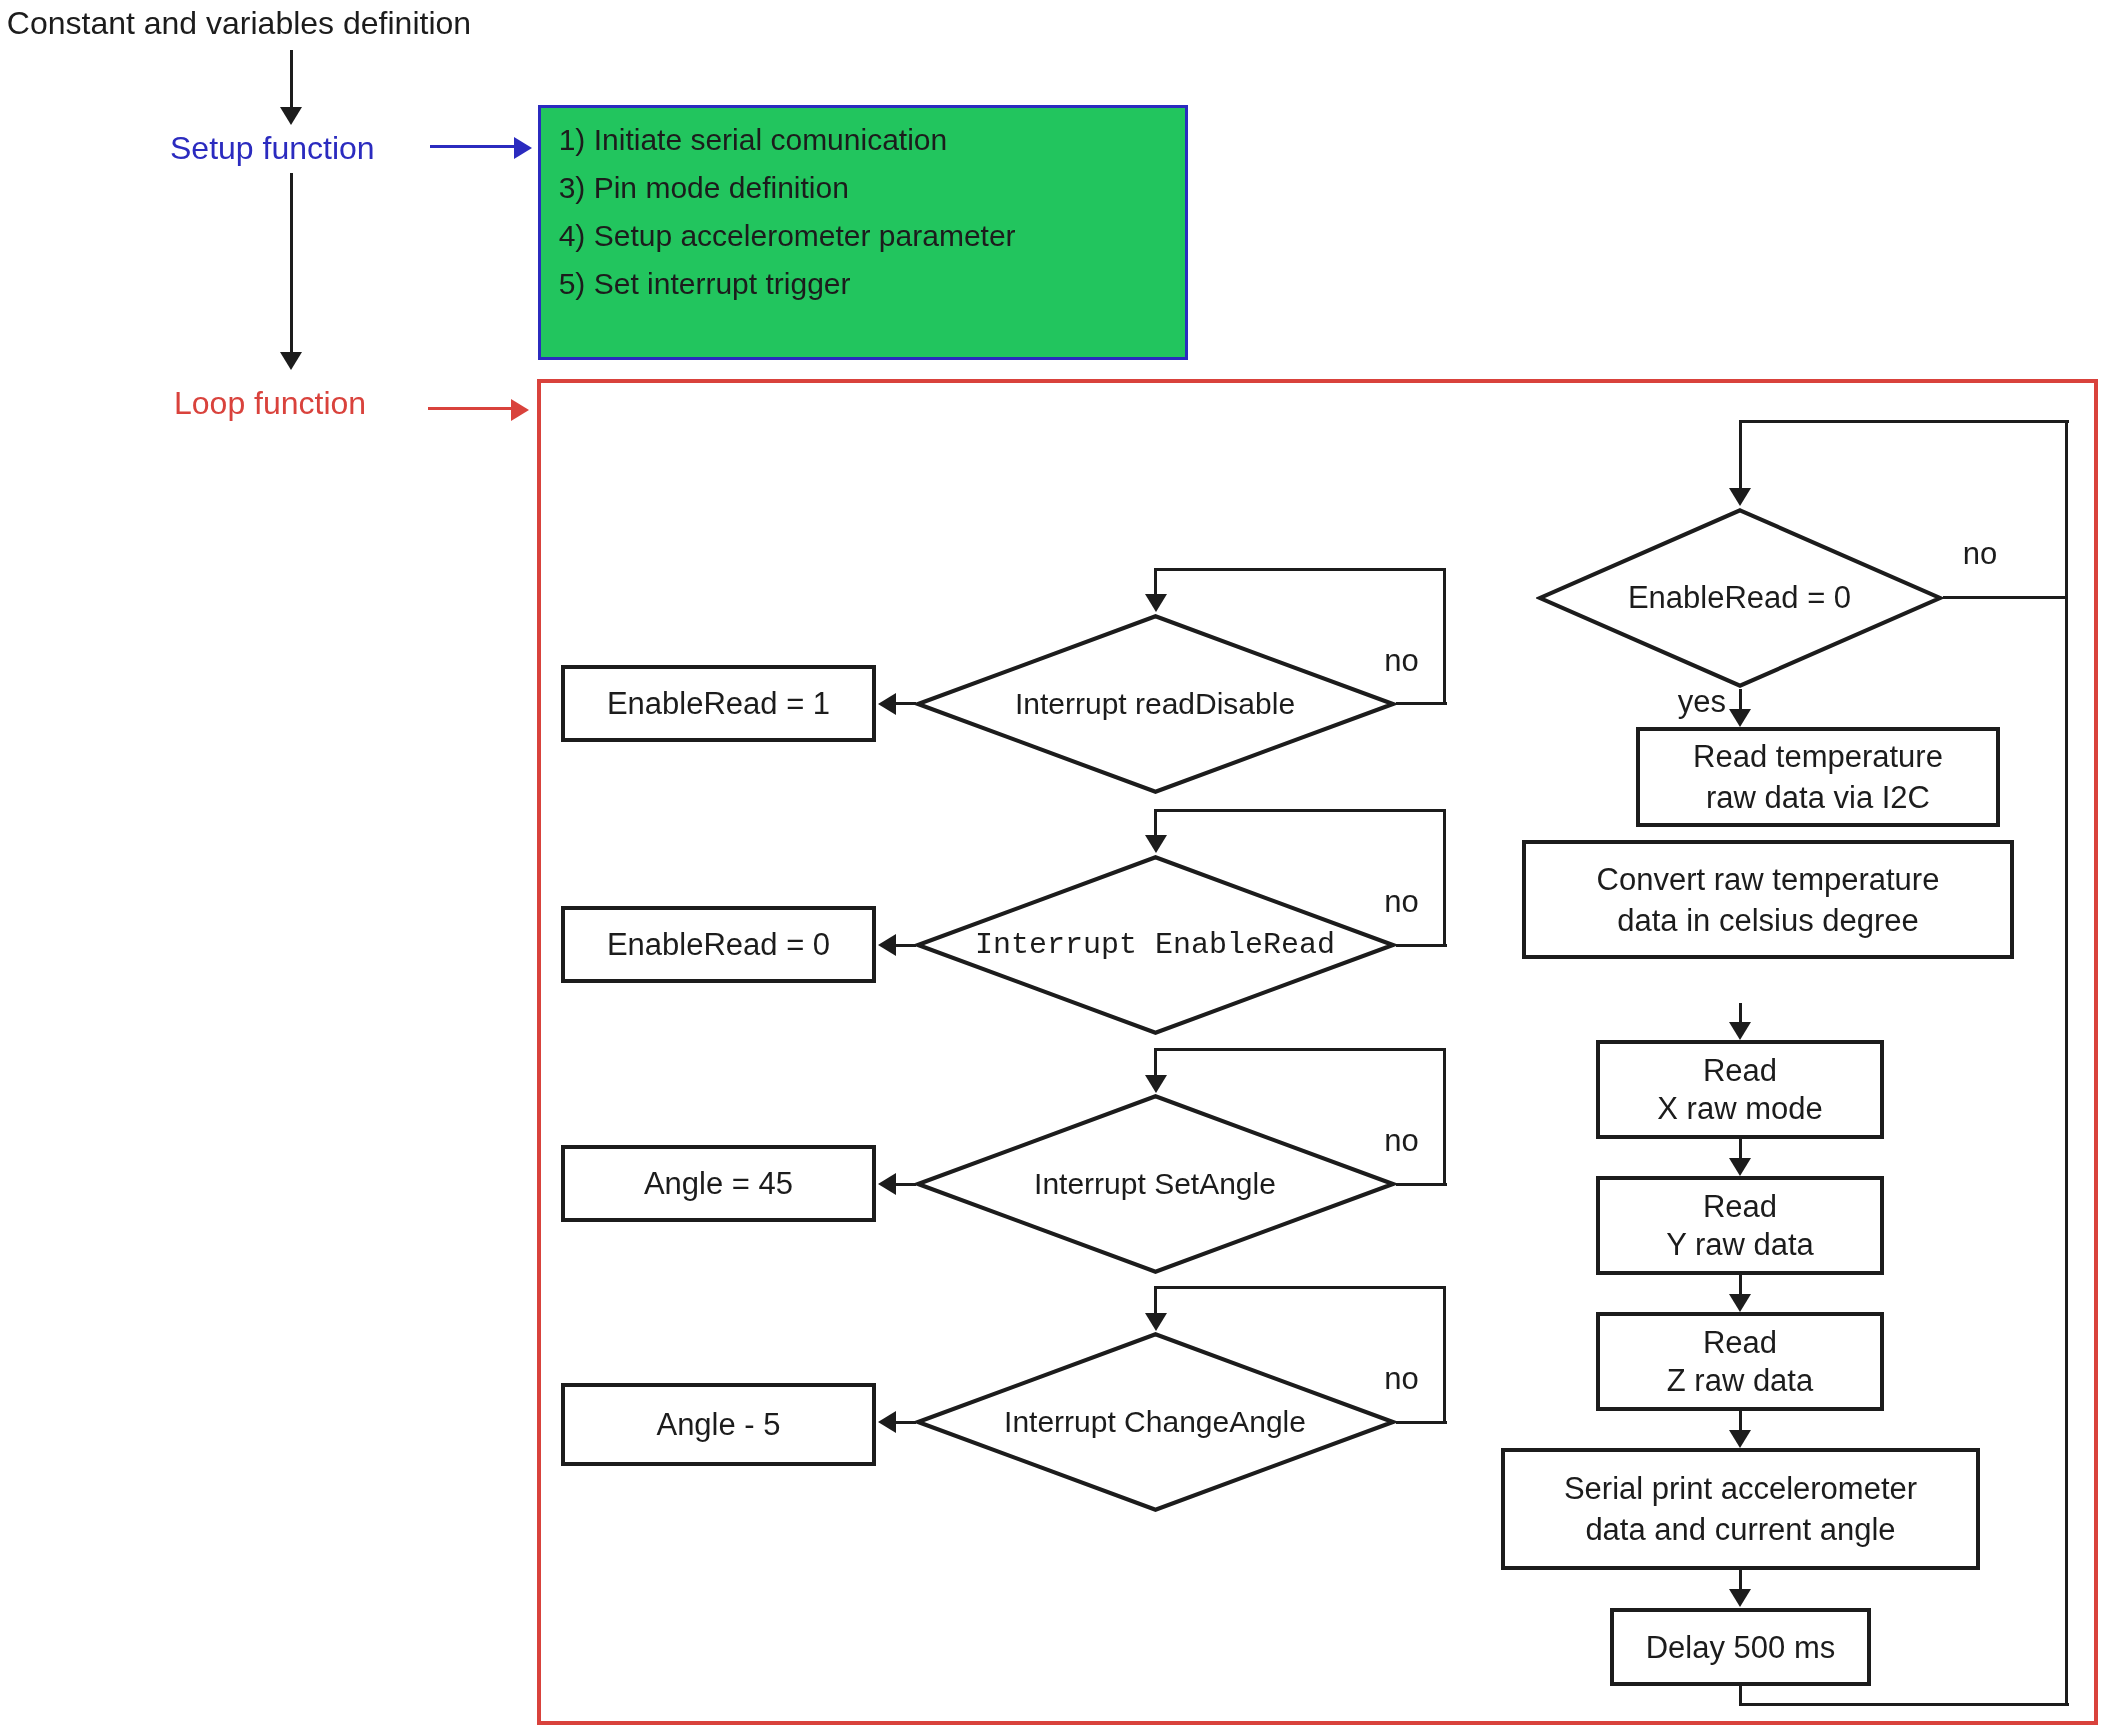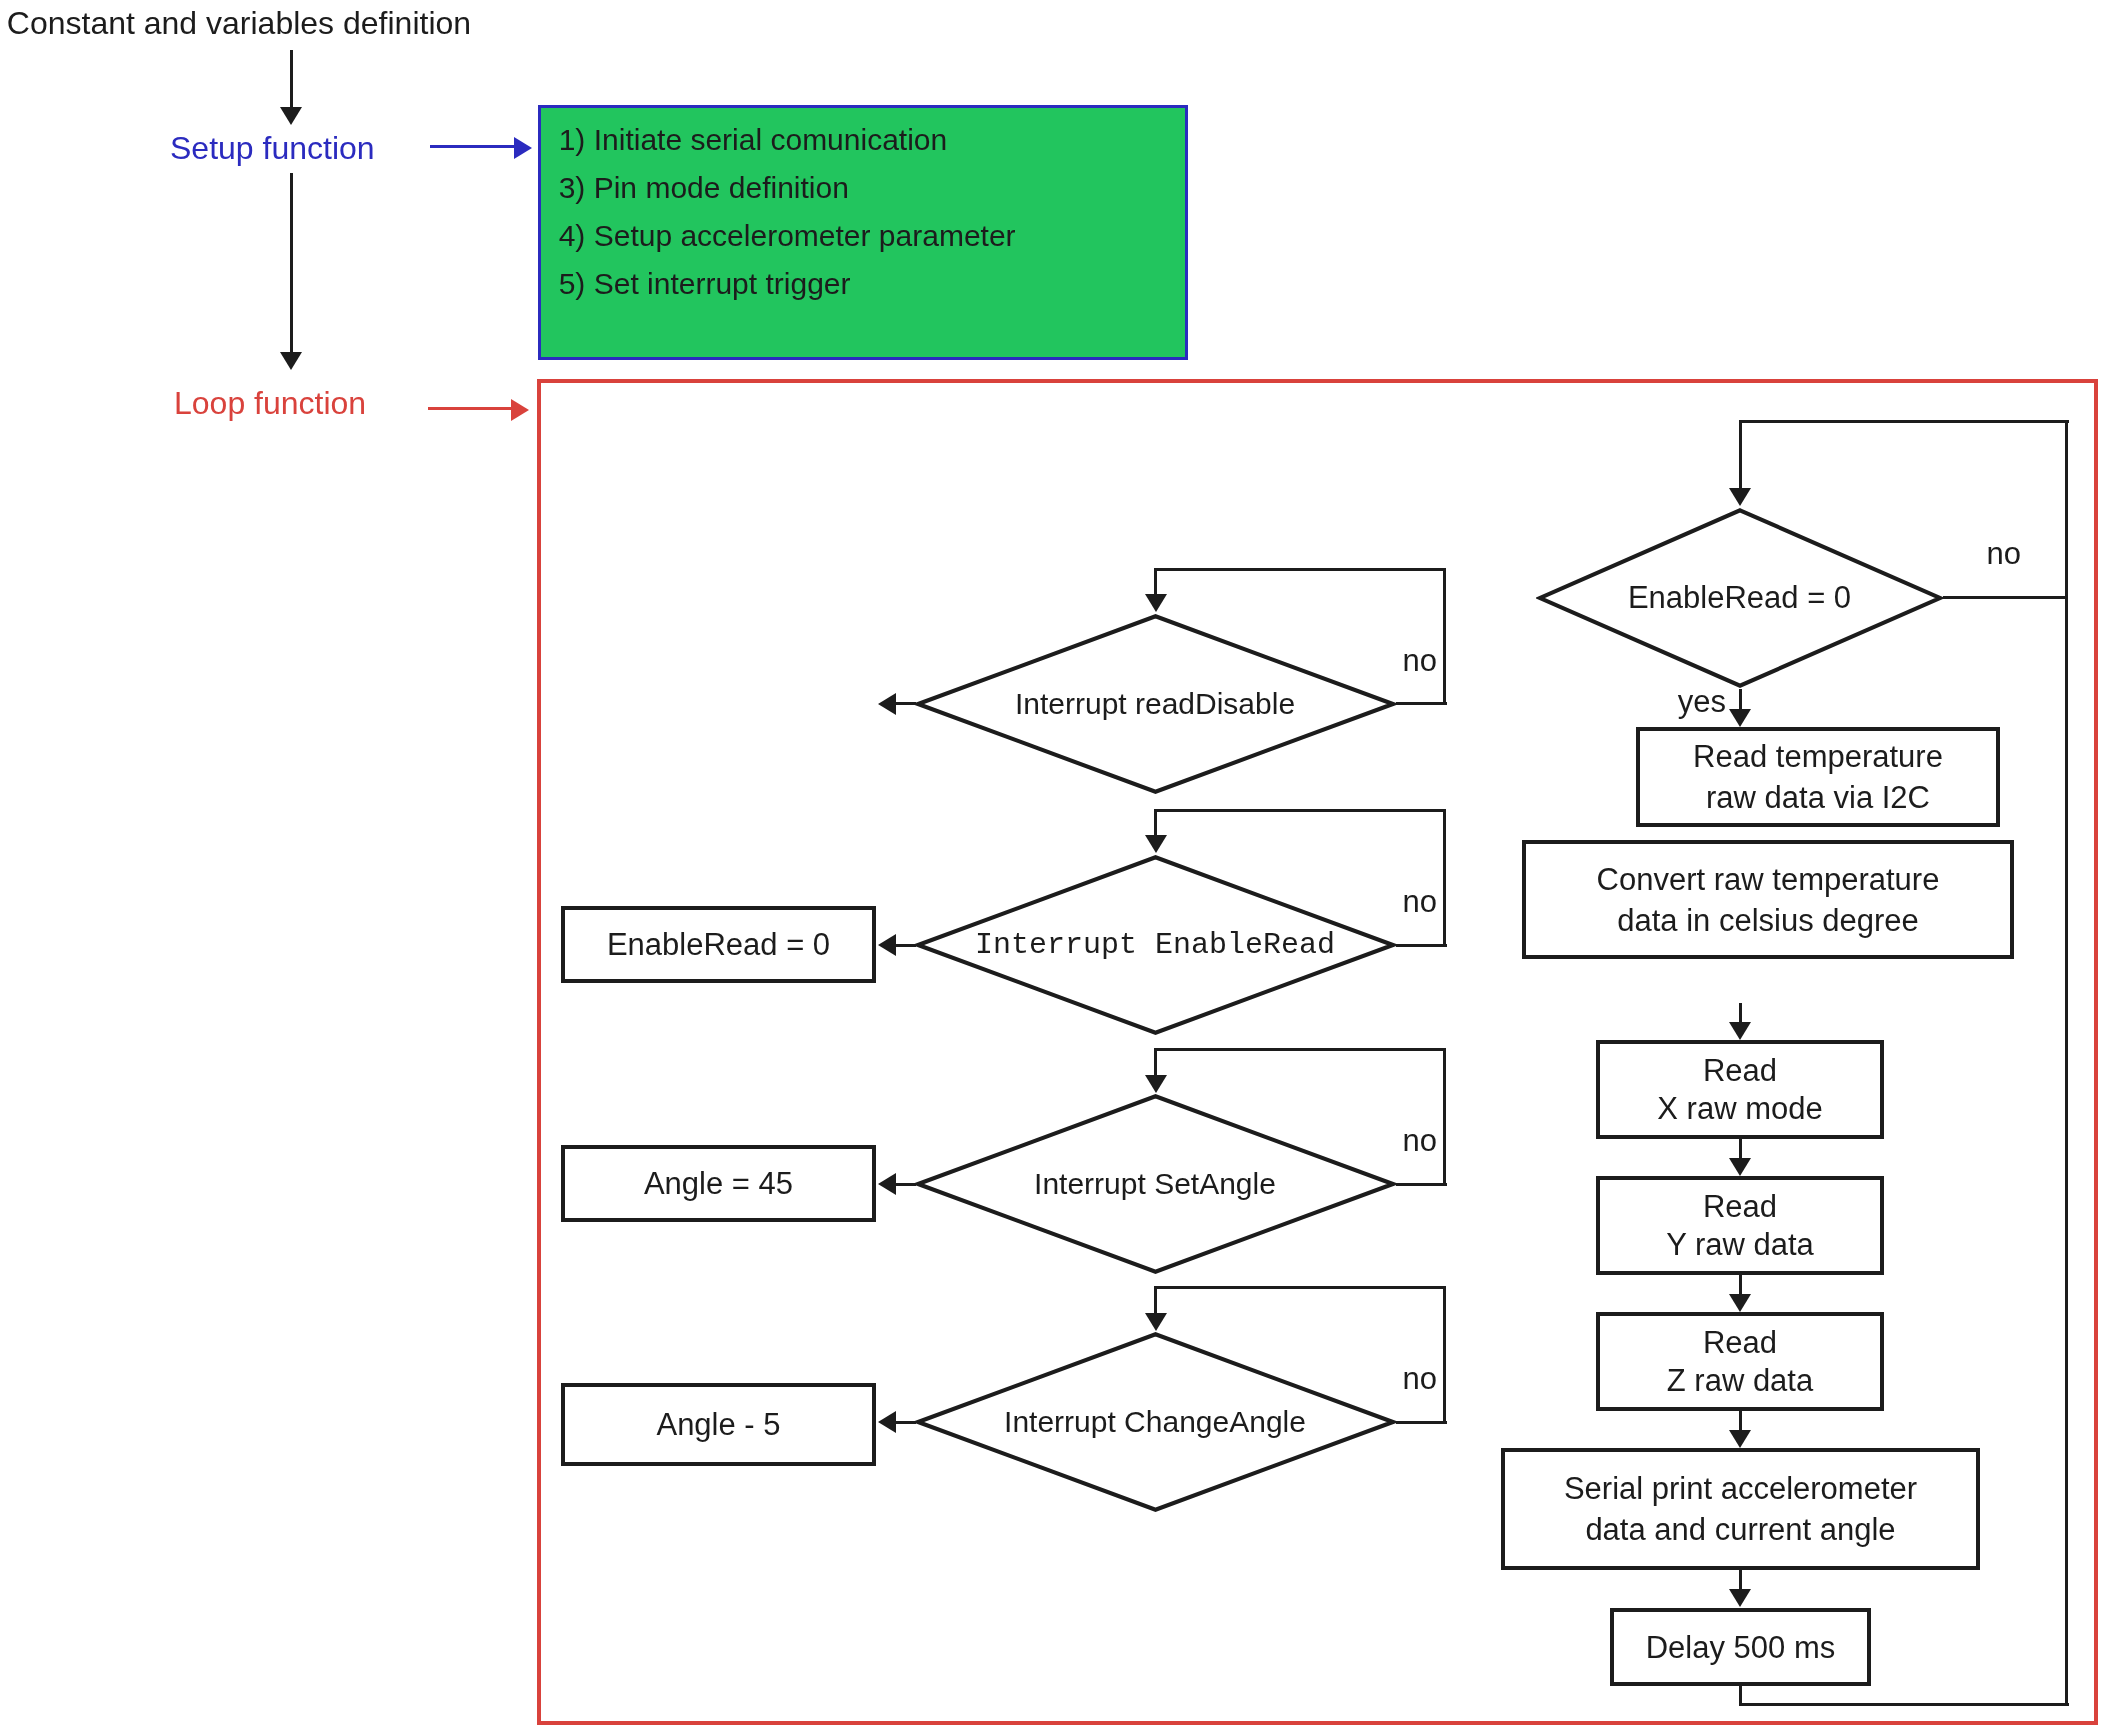--- a/index.html
+++ b/index.html
@@ -20,21 +20,21 @@
   .ah-left  { border-top:11px solid transparent; border-bottom:11px solid transparent; border-right:18.4px solid var(--ink); }
   .ah-right-blue { border-top:11px solid transparent; border-bottom:11px solid transparent; border-left:18.4px solid var(--accent-blue); }
   .ah-right-red  { border-top:11px solid transparent; border-bottom:11px solid transparent; border-left:18.4px solid var(--accent-red); }
 
   .pbox { position:absolute; background:#ffffff; border:4.1px solid var(--ink); box-sizing:border-box;
           display:flex; flex-direction:column; align-items:center; justify-content:center;
           text-align:center; font-size:31px; line-height:41px; }
   .diamond { position:absolute; }
   .diamond polygon { fill:#ffffff; stroke:var(--ink); stroke-width:6; }
   .dlabel { position:absolute; text-align:center; font-size:30px; line-height:38px; }
-  .branch { position:absolute; font-size:31px; line-height:34px; text-align:right; }
+  .branch { position:absolute; font-size:31px; line-height:34px; text-align:center; }
 
   .big-label { position:absolute; font-size:32px; line-height:38px; white-space:nowrap; }
   .setup-box { position:absolute; left:538px; top:105px; width:650px; height:255px;
                border:3.4px solid var(--accent-blue); box-sizing:border-box; background:#22c55e;
                padding:8.2px 0 0 17.7px; }
   .setup-line { font-size:30px; line-height:48px; white-space:nowrap; }
   .loop-box { position:absolute; left:537px; top:379px; width:1561px; height:1346px;
               border:4.1px solid var(--accent-red); box-sizing:border-box; background:#fff; }
 </style>
 </head>
@@ -71,20 +71,23 @@
   <div class="vl" style="left:1443px; top:568px; height:137px;"></div>
   <div class="hl" style="left:1154px; top:568px; width:292px;"></div>
   <div class="vl" style="left:1154px; top:570px; height:31px;"></div>
   <div class="hl" style="left:882px; top:702px; width:34px;"></div>
   <svg class="diamond" style="left:914px; top:612px;" width="483" height="184" viewBox="0 0 710 270">
     <polygon points="355,6 704,135 355,264 6,135"></polygon>
   </svg>
   <div class="ah ah-down" style="left:1145px; top:594px;"></div>
   <div class="ah ah-left" style="left:878px; top:693px;"></div>
   <div class="dlabel" style="left:941px; top:685px; width:428px;">Interrupt readDisable</div>
+  <div class="pbox" style="left:561px; top:665px; width:315px; height:77px;">
+    <div>EnableRead = 1</div>
+  </div>
   <div class="branch" style="left:1366px; top:644px; width:71px;">no</div>
 
   <div class="hl" style="left:1396px; top:944px; width:51px;"></div>
   <div class="vl" style="left:1443px; top:809px; height:137px;"></div>
   <div class="hl" style="left:1154px; top:809px; width:292px;"></div>
   <div class="vl" style="left:1154px; top:811px; height:31px;"></div>
   <div class="hl" style="left:882px; top:944px; width:34px;"></div>
   <svg class="diamond" style="left:914px; top:853px;" width="483" height="184" viewBox="0 0 710 270">
     <polygon points="355,6 704,135 355,264 6,135"></polygon>
   </svg>

